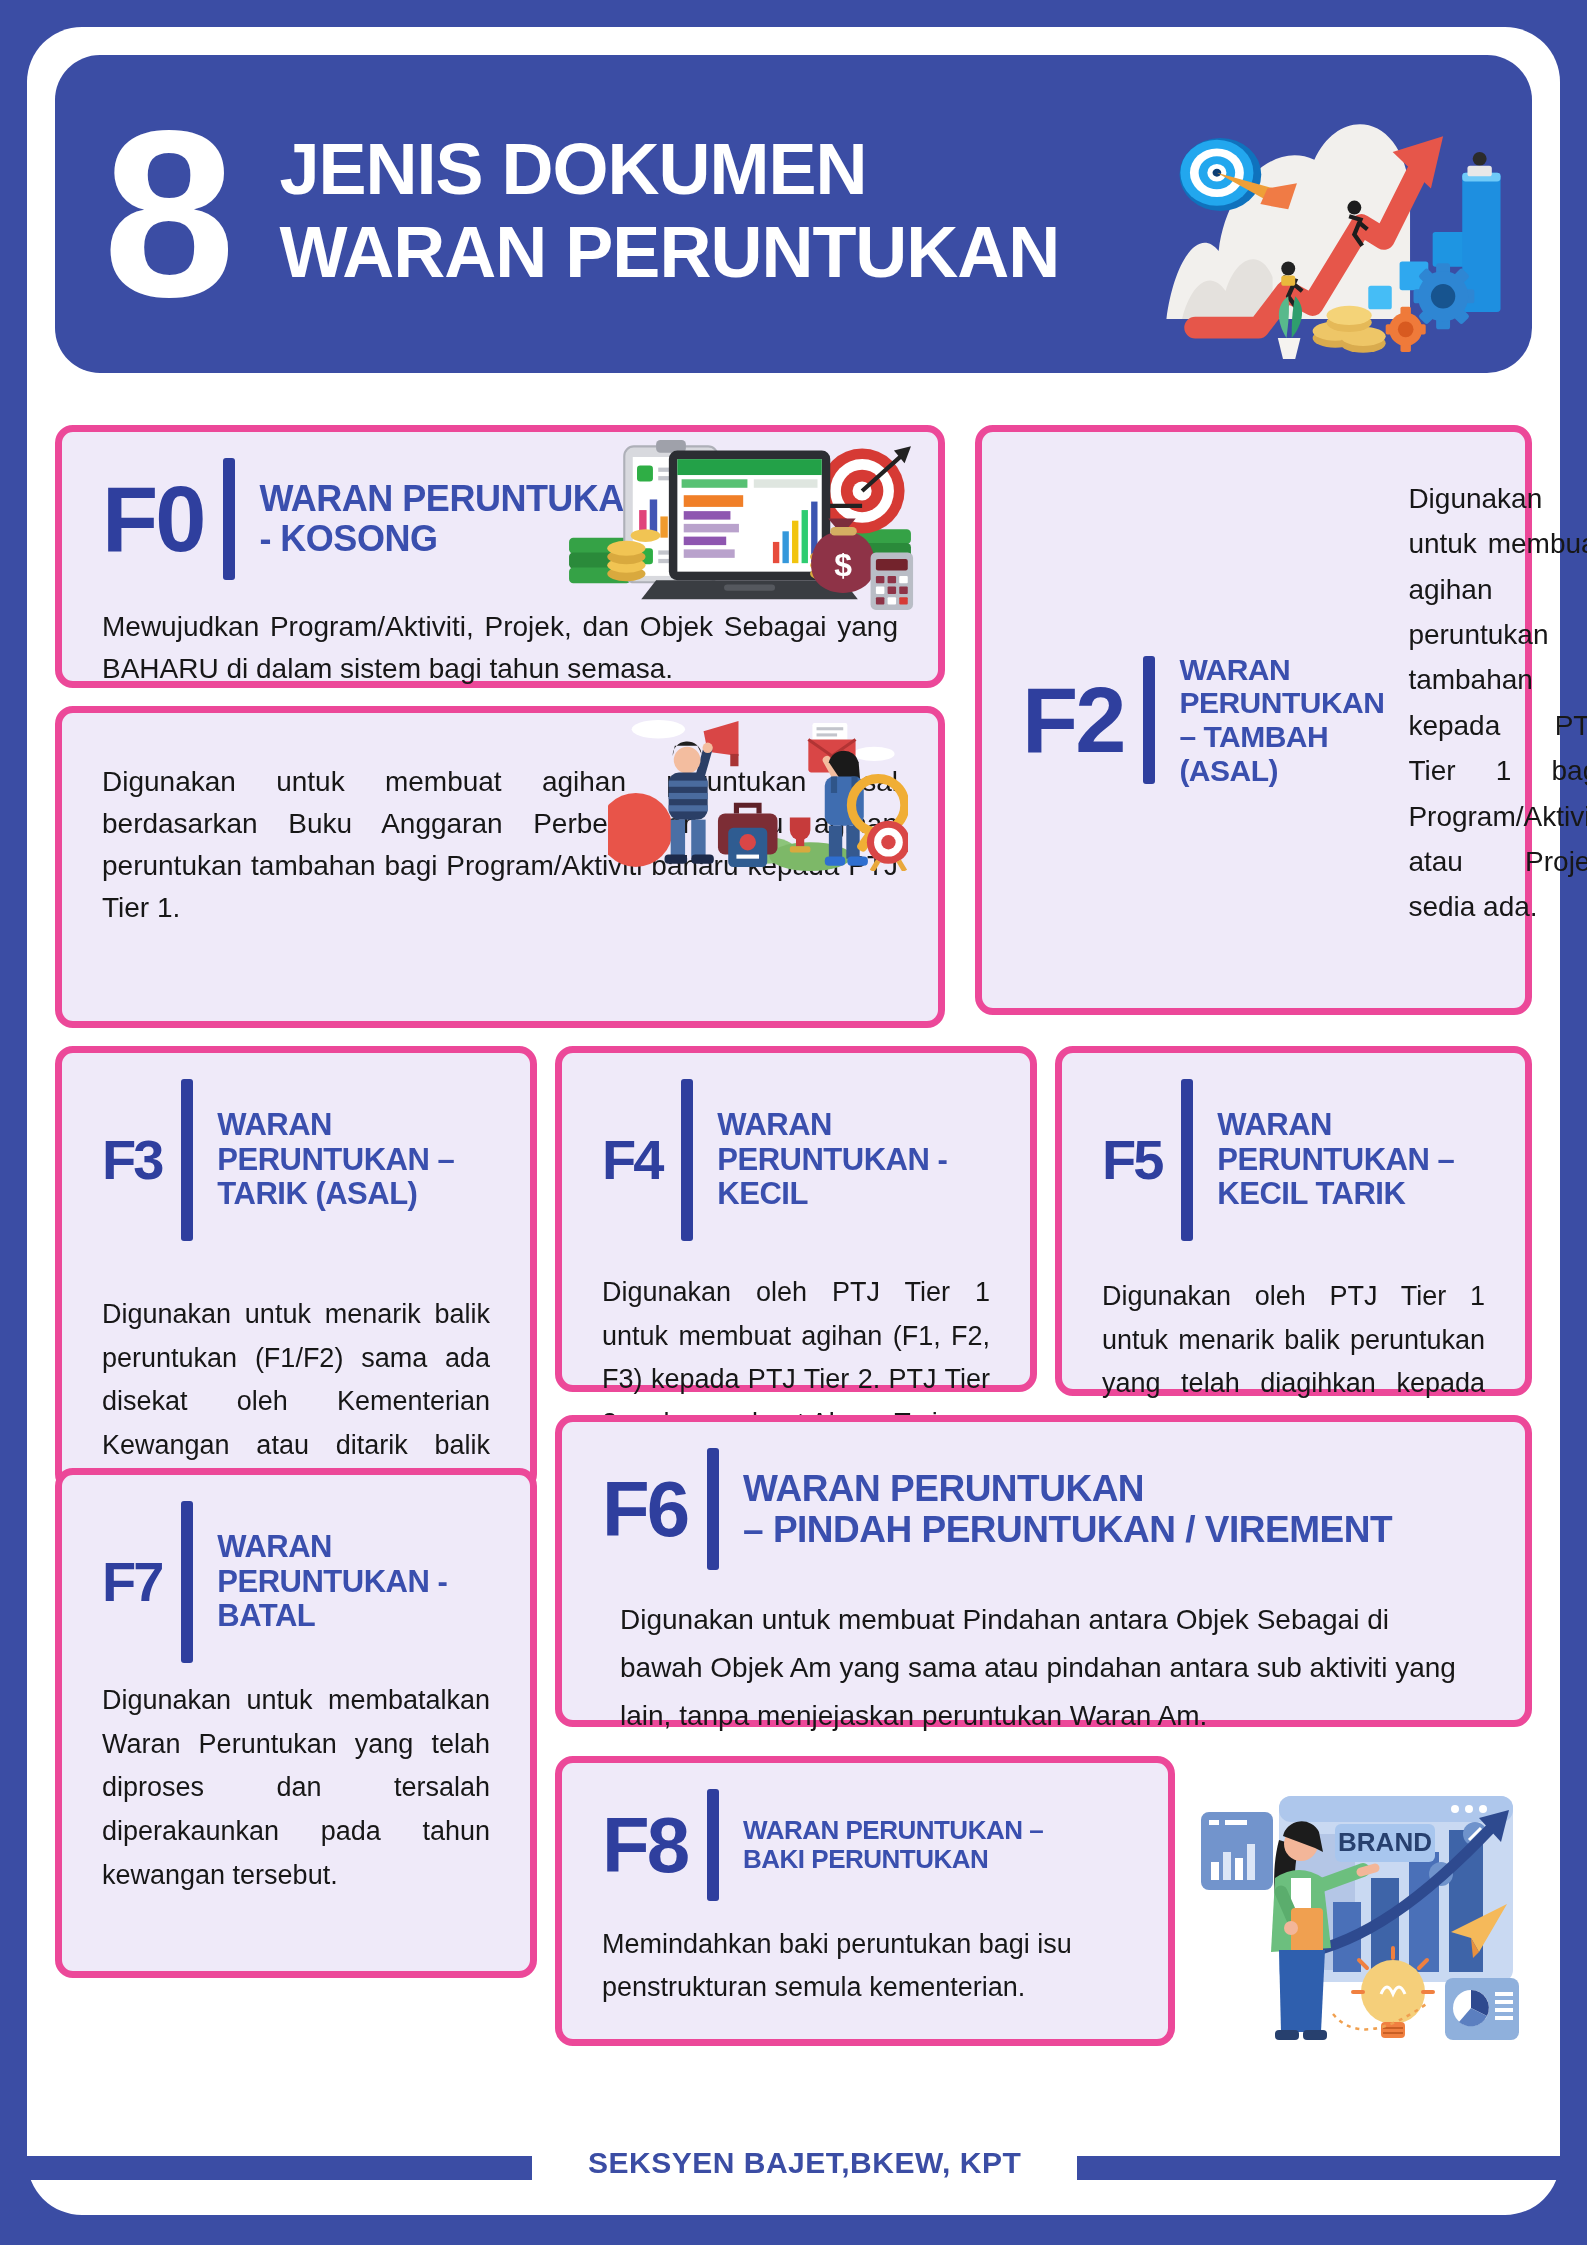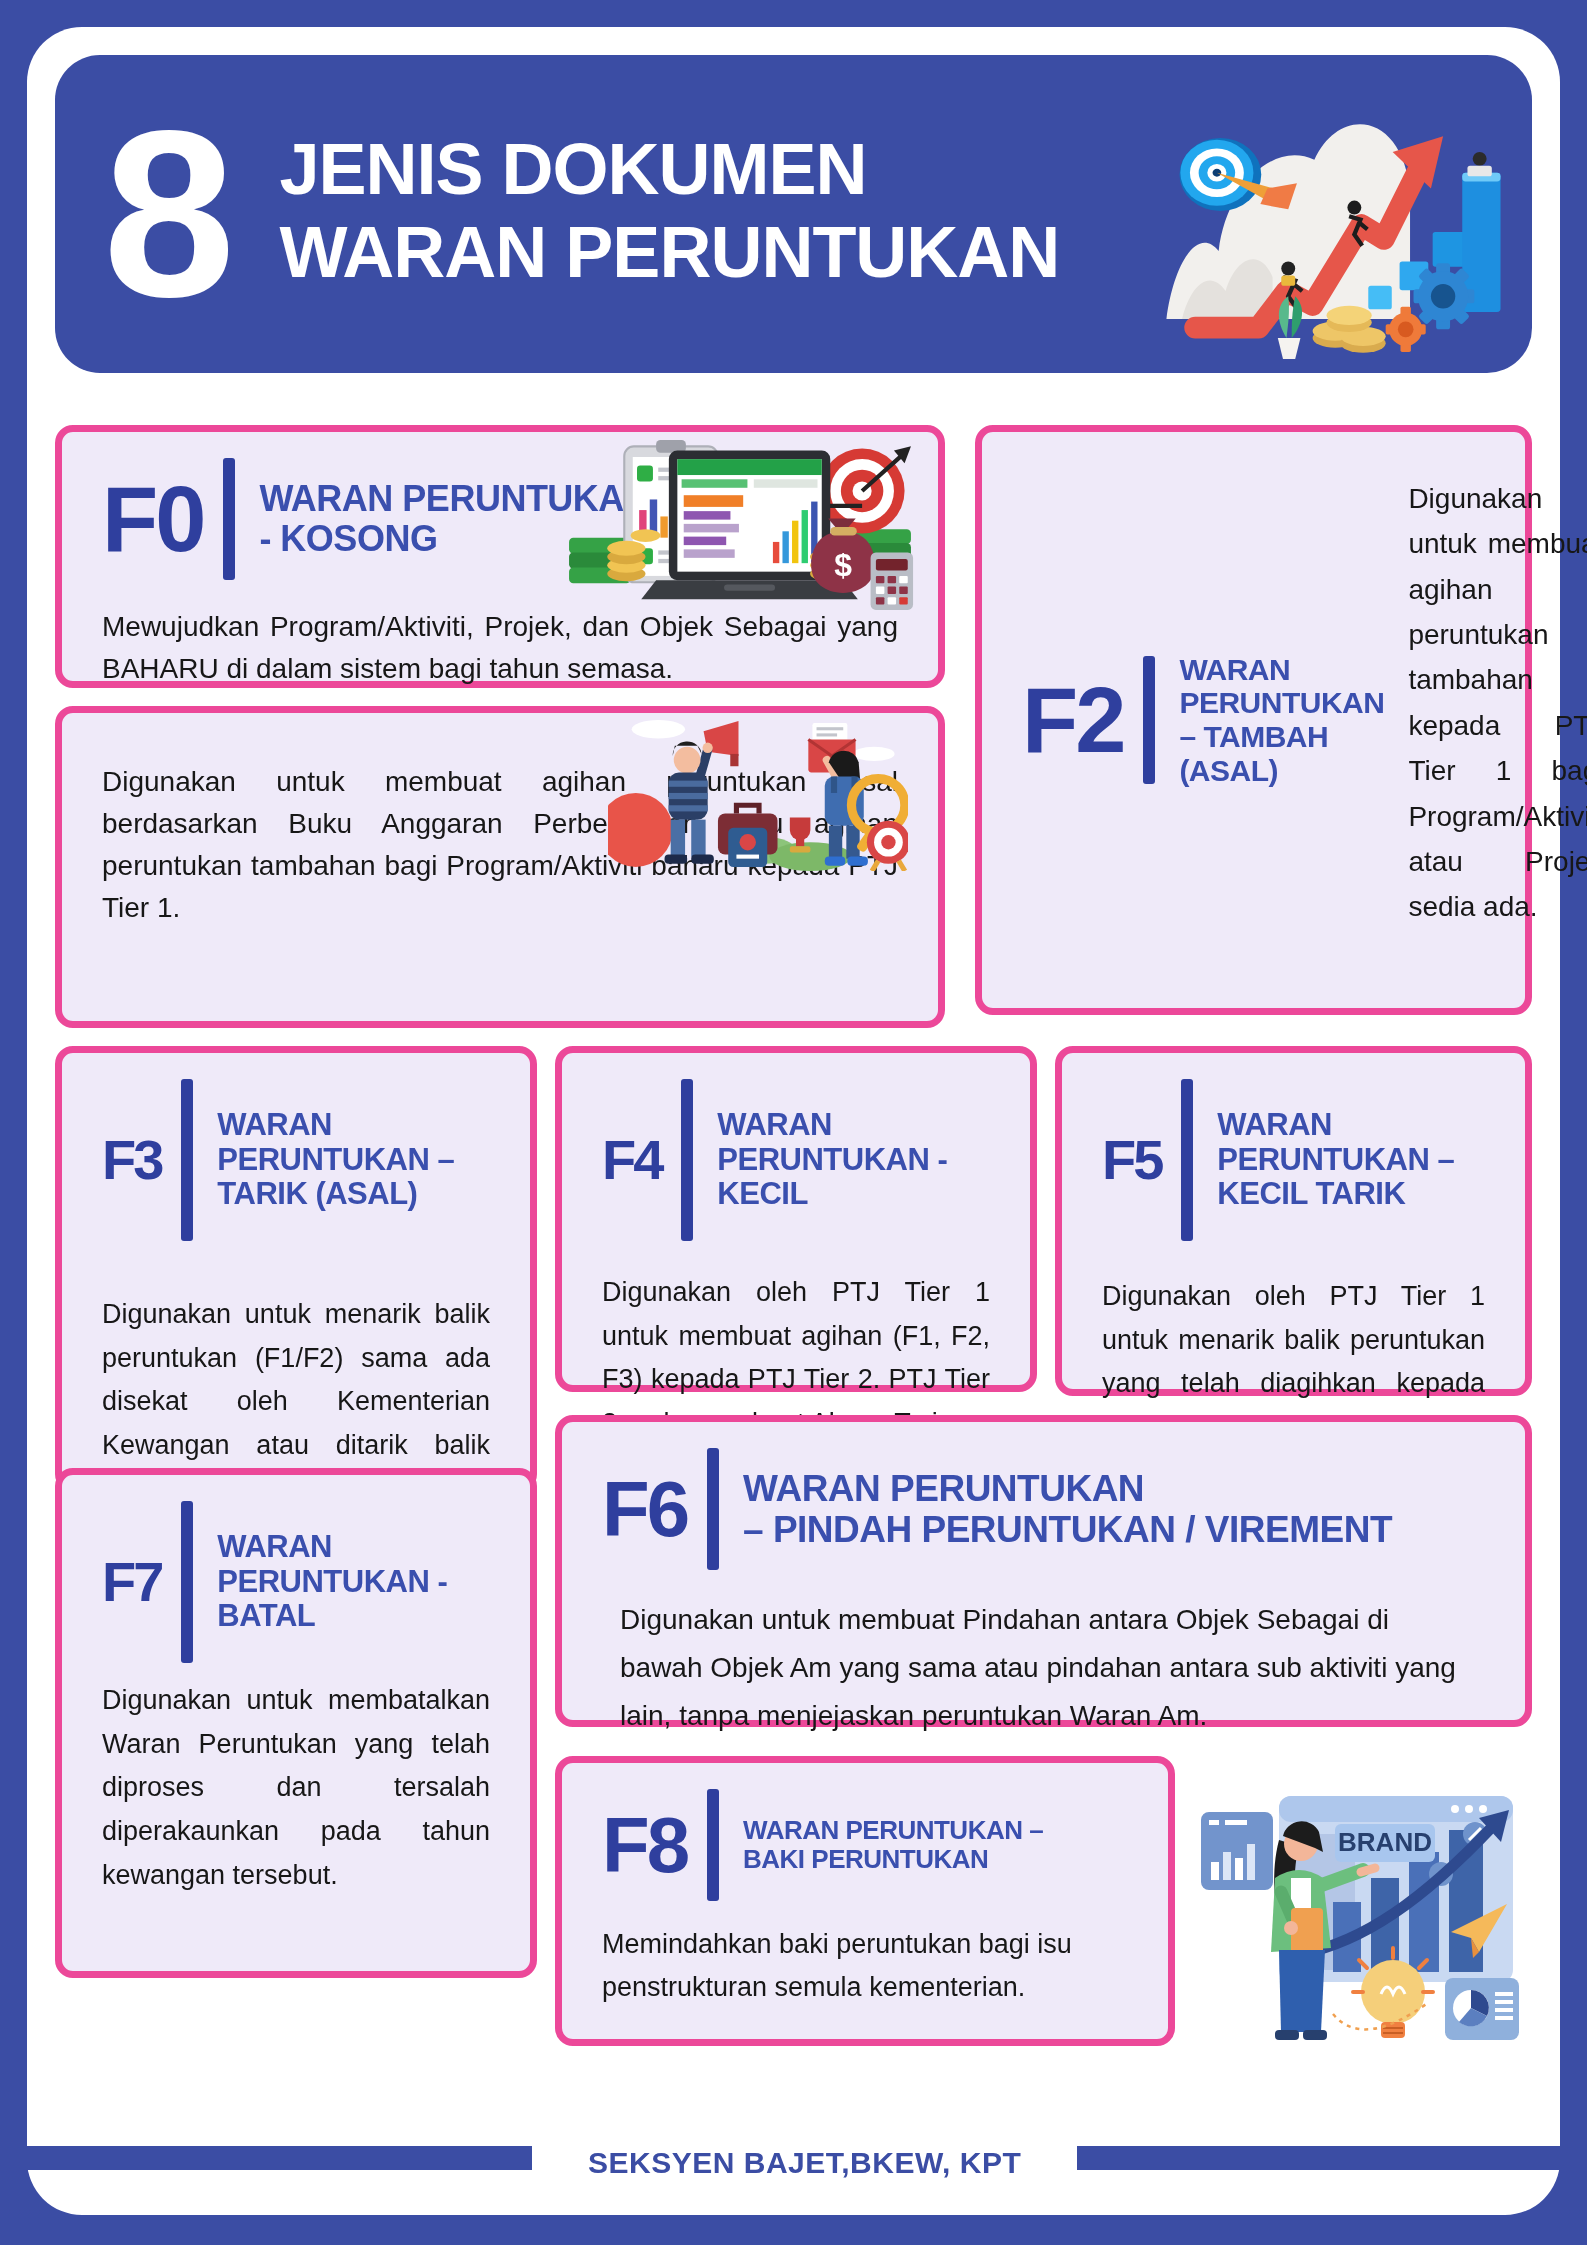--- a/index.html
+++ b/index.html
@@ -63,21 +63,21 @@
   #card-f4 .cbody{margin-top:30px;}
   #card-f5 .cbody{margin-top:34px;}
   #card-f7 .cbody{margin-top:16px;}
 
   .illo-f0{position:absolute;right:22px;top:8px;}
   .illo-f1{position:absolute;right:30px;top:6px;}
   .illo-f2{align-self:center;margin-top:auto;}
   .illo-f8{position:absolute;left:1183px;top:1782px;}
 
   
-  .footer{position:absolute;left:27px;top:2146px;width:1533px;display:flex;align-items:flex-start;}
+  .footer{position:absolute;left:27px;top:2146px;width:1533px;display:flex;align-items:flex-end;}
   .fbar{height:24px;background:#3b4da4;}
   .fbar-l{width:505px;}
   .fbar-r{flex:1;}
   .ftext{font-size:30px;font-weight:bold;color:#3b4da4;letter-spacing:0.5px;margin:0 56px;white-space:nowrap;}
 </style>
 </head>
 <body>
 
 <div class="page">
   <div class="sheet"></div>

